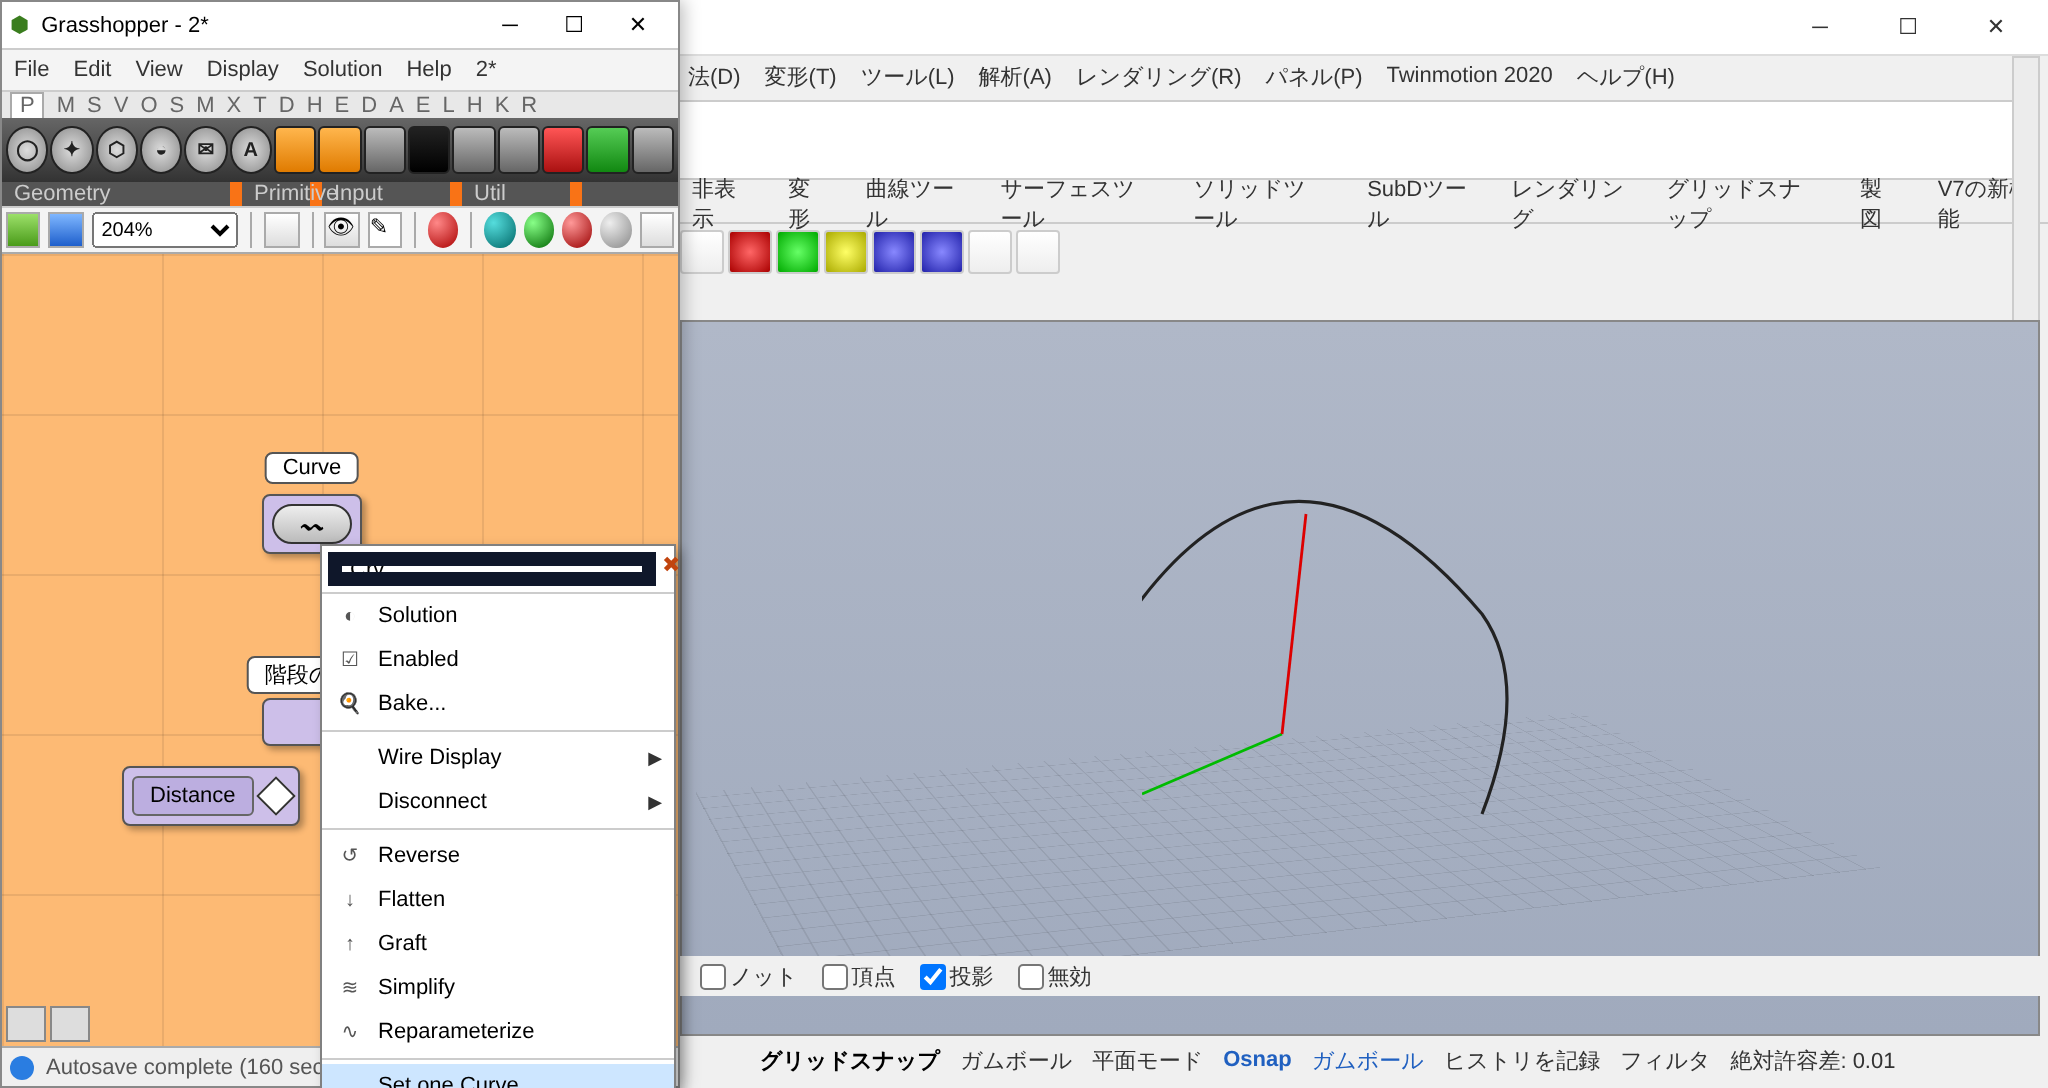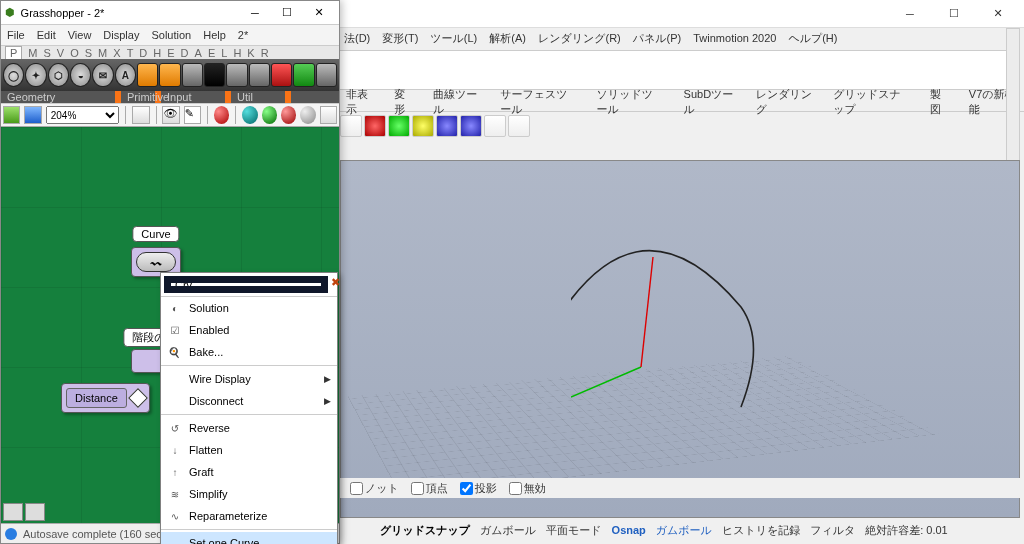--- a/index.html
+++ b/index.html
@@ -48,21 +48,21 @@
 .gh-ribbon .sq.r{background:linear-gradient(#f55,#a11)}
 .gh-ribbon .sq.g{background:linear-gradient(#5c5,#181)}
 .gh-ribbon .sq.bl{background:linear-gradient(#222,#000)}
 .gh-ribgroups{height:12px;background:#555;display:flex;color:#ccc;font-size:8px}
 .gh-ribgroups span{flex:0 0 auto;padding:0 6px;border-right:6px solid #f97316}
 .gh-tool2{height:24px;background:#f4f4f4;display:flex;align-items:center;padding:2px;gap:4px;border-top:1px solid #ccc;border-bottom:1px solid #aaa}
 .gh-tool2 .ico{width:20px;height:18px;border:1px solid #aaa;background:linear-gradient(#fff,#ddd)}
 .gh-tool2 select{height:18px;width:86px;font-size:10px}
 .gh-tool2 .sep{width:1px;height:18px;background:#aaa;margin:0 2px}
 .gh-tool2 .sphere{width:18px;height:18px;border-radius:50%}
-.gh-canvas{position:absolute;left:0;top:126px;right:0;bottom:20px;background:#15803d;overflow:hidden}
+.gh-canvas{position:absolute;left:0;top:126px;right:0;bottom:20px;background:#fdba74;overflow:hidden}
 .gh-canvas::before{content:"";position:absolute;inset:0;background-image:linear-gradient(rgba(0,0,0,.08) 1px,transparent 1px),linear-gradient(90deg,rgba(0,0,0,.08) 1px,transparent 1px);background-size:80px 80px}
 .node{position:absolute;background:#cdbfe9;border:1px solid #555;border-radius:4px;padding:4px;box-shadow:2px 2px 3px rgba(0,0,0,.3)}
 .node .lab{position:absolute;top:-22px;left:50%;transform:translateX(-50%);background:#fff;border:1px solid #555;border-radius:4px;padding:1px 8px;font-size:11px;white-space:nowrap}
 .node .cap{width:40px;height:20px;background:linear-gradient(#eee,#bbb);border:1px solid #333;border-radius:10px;display:flex;align-items:center;justify-content:center}
 .node.dist{display:flex;align-items:center;gap:4px;padding:4px}
 .node.dist .tx{background:#bcaee0;border:1px solid #666;border-radius:3px;padding:3px 8px}
 .node.dist .dia{width:14px;height:14px;background:#fff;border:1px solid #333;transform:rotate(45deg)}
 .gh-status{position:absolute;left:0;right:0;bottom:0;height:20px;background:#efefef;display:flex;align-items:center;padding:0 4px;gap:6px;border-top:1px solid #aaa;color:#555;font-size:10px}
 .gh-status .dot{width:12px;height:12px;border-radius:50%;background:#2a7de1}
 

